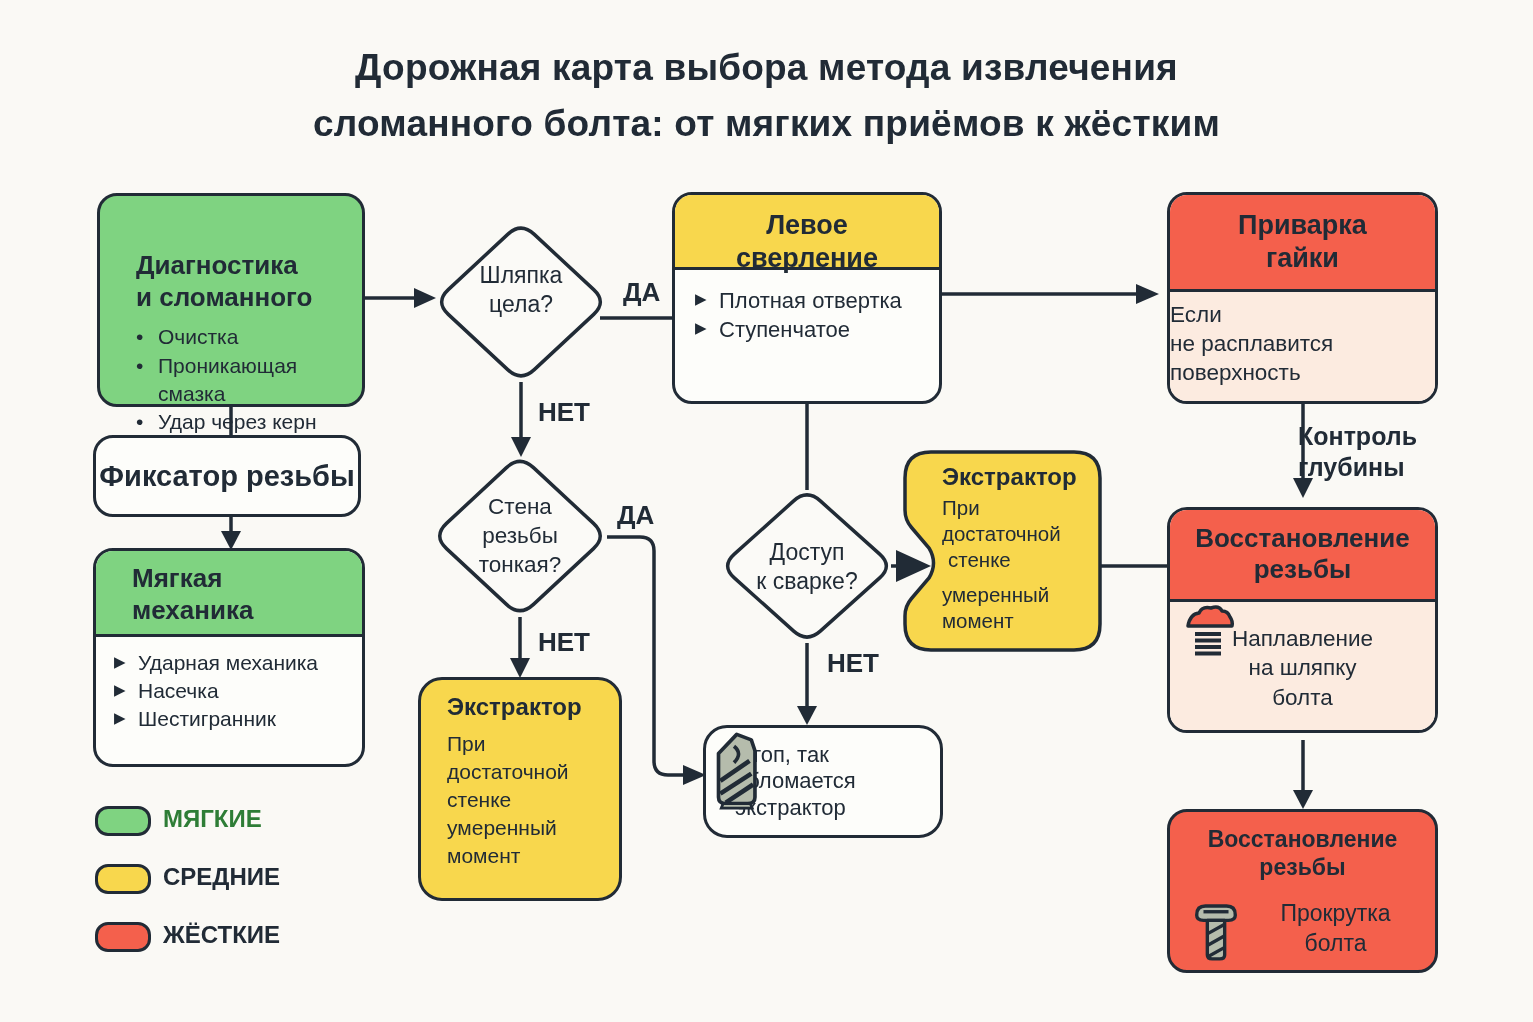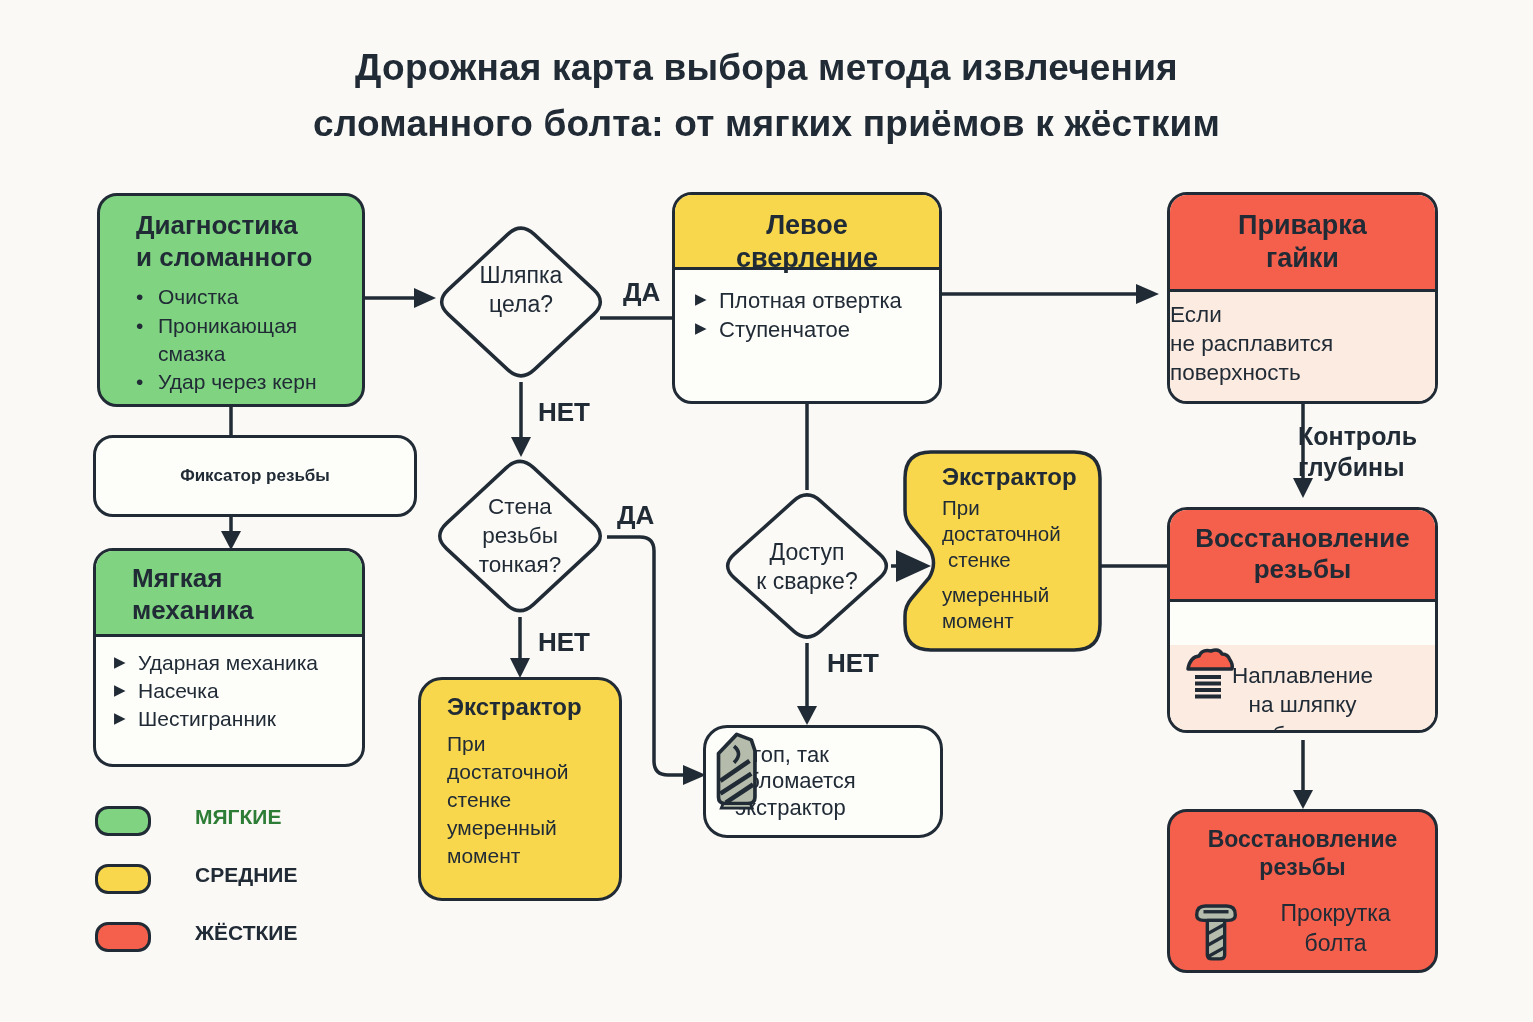--- a/index.html
+++ b/index.html
@@ -22,40 +22,40 @@
   }
   .split{overflow:hidden;padding:0;}
   .hdr{box-sizing:border-box;border-bottom:3.5px solid #212b36;}
   .bx-title{font-weight:bold;line-height:1.22;}
   .items{margin-top:10px;}
   .item{display:flex;align-items:flex-start;line-height:1.34;}
   .blt{flex:0 0 22px;}
   .tri{flex:0 0 24px;font-size:15px;padding-top:3px;}
   
   #diag{left:97px;top:193px;width:268px;height:214px;background:#7fd381;padding:14px 8px 0 36px;}
-  #diag .bx-title{font-size:26px;}
+  #diag .bx-title{font-size:26px;margin-top:40px;}
   #diag .items{width:196px;font-size:21px;}
-  #fixator{left:93px;top:435px;width:324px;height:82px;display:flex;align-items:center;justify-content:center;font-size:17px;font-weight:bold;}
+  #fixator{left:93px;top:435px;width:268px;height:82px;display:flex;align-items:center;justify-content:center;font-size:29px;font-weight:bold;}
   #softmech{left:93px;top:548px;width:272px;height:219px;}
   #softmech .hdr{background:#7fd381;height:86px;padding:12px 8px 0 36px;font-size:26px;}
   #softmech .body{padding:12px 4px 0 18px;font-size:21px;}
   #leftdrill{left:672px;top:192px;width:270px;height:212px;}
   #leftdrill .hdr{background:#f8d74d;height:75px;text-align:center;padding-top:14px;font-size:27px;}
   #leftdrill .body{padding:16px 2px 0 20px;font-size:22px;}
   #weldnut{left:1167px;top:192px;width:271px;height:212px;}
   #weldnut .hdr{background:#f4604c;height:97px;text-align:center;padding-top:14px;font-size:27px;}
   #weldnut .body{background:#fcebe0;height:112px;text-align:left;padding-top:9px;font-size:22.5px;line-height:1.28;}
   #extractorleft{left:418px;top:677px;width:204px;height:224px;background:#f8d74d;padding:12px 6px 0 26px;border-radius:24px;}
   #extractorleft .bx-title{font-size:24px;}
   #extractorleft .body{margin-top:9px;font-size:21px;line-height:1.33;}
   #stop{left:703px;top:725px;width:240px;height:113px;border-radius:24px;display:flex;align-items:center;padding:0 6px 0 16px;box-sizing:border-box;}
   #stop .txt{margin-left:13px;font-size:22px;line-height:1.2;}
   #restoremid{left:1167px;top:507px;width:271px;height:226px;}
   #restoremid .hdr{background:#f4604c;height:92px;text-align:center;padding-top:13px;font-size:26px;line-height:1.18;}
-  #restoremid .body{background:#fcebe0;height:131px;position:relative;text-align:center;padding-top:16px;font-size:22.5px;line-height:1.3;margin-top:43px;}
+  #restoremid .body{background:#fcebe0;height:131px;position:relative;text-align:center;padding-top:22px;font-size:22.5px;line-height:1.3;}
   #restorebottom{left:1167px;top:809px;width:271px;height:164px;background:#f4604c;padding-top:14px;box-sizing:border-box;}
   #restorebottom .bx-title{font-size:23px;text-align:center;line-height:1.2;}
   #restorebottom .body{position:relative;margin-top:12px;height:80px;}
   #restorebottom .body .txt{padding-left:66px;text-align:center;font-size:23px;line-height:1.3;padding-top:6px;}
   
   #notchtext{left:905px;top:452px;width:195px;height:198px;padding:10px 2px 0 37px;box-sizing:border-box;}
   #notchtext .bx-title{font-size:24px;}
   #notchtext .b1{margin-top:4px;font-size:20.5px;line-height:1.27;}
   #notchtext .b2{margin-top:9px;font-size:20.5px;line-height:1.27;}
   #notchtext .ind{padding-left:6px;}
@@ -67,21 +67,21 @@
   
   .elabel{position:absolute;font-weight:bold;font-size:26px;}
   #yes1{left:623px;top:277px;}
   #no1{left:538px;top:397px;}
   #yes2{left:617px;top:500px;}
   #no2{left:538px;top:627px;}
   #no3{left:827px;top:648px;}
   #depth{left:1298px;top:421px;font-size:25px;line-height:1.22;}
   
   .swatch{position:absolute;width:56px;height:30px;border:3.5px solid #212b36;border-radius:13px;box-sizing:border-box;}
-  .leglabel{position:absolute;left:163px;font-weight:bold;font-size:21px;margin-left:32px;}
+  .leglabel{position:absolute;left:163px;font-weight:bold;font-size:24px;}
   #sw1{left:95px;top:806px;background:#7fd381;}
   #sw2{left:95px;top:864px;background:#f8d74d;}
   #sw3{left:95px;top:922px;background:#f4604c;}
   #lg1{top:805px;color:#2e7d36;}
   #lg2{top:863px;}
   #lg3{top:921px;}
   svg{position:absolute;left:0;top:0;}
 </style>
 </head>
 <body>

